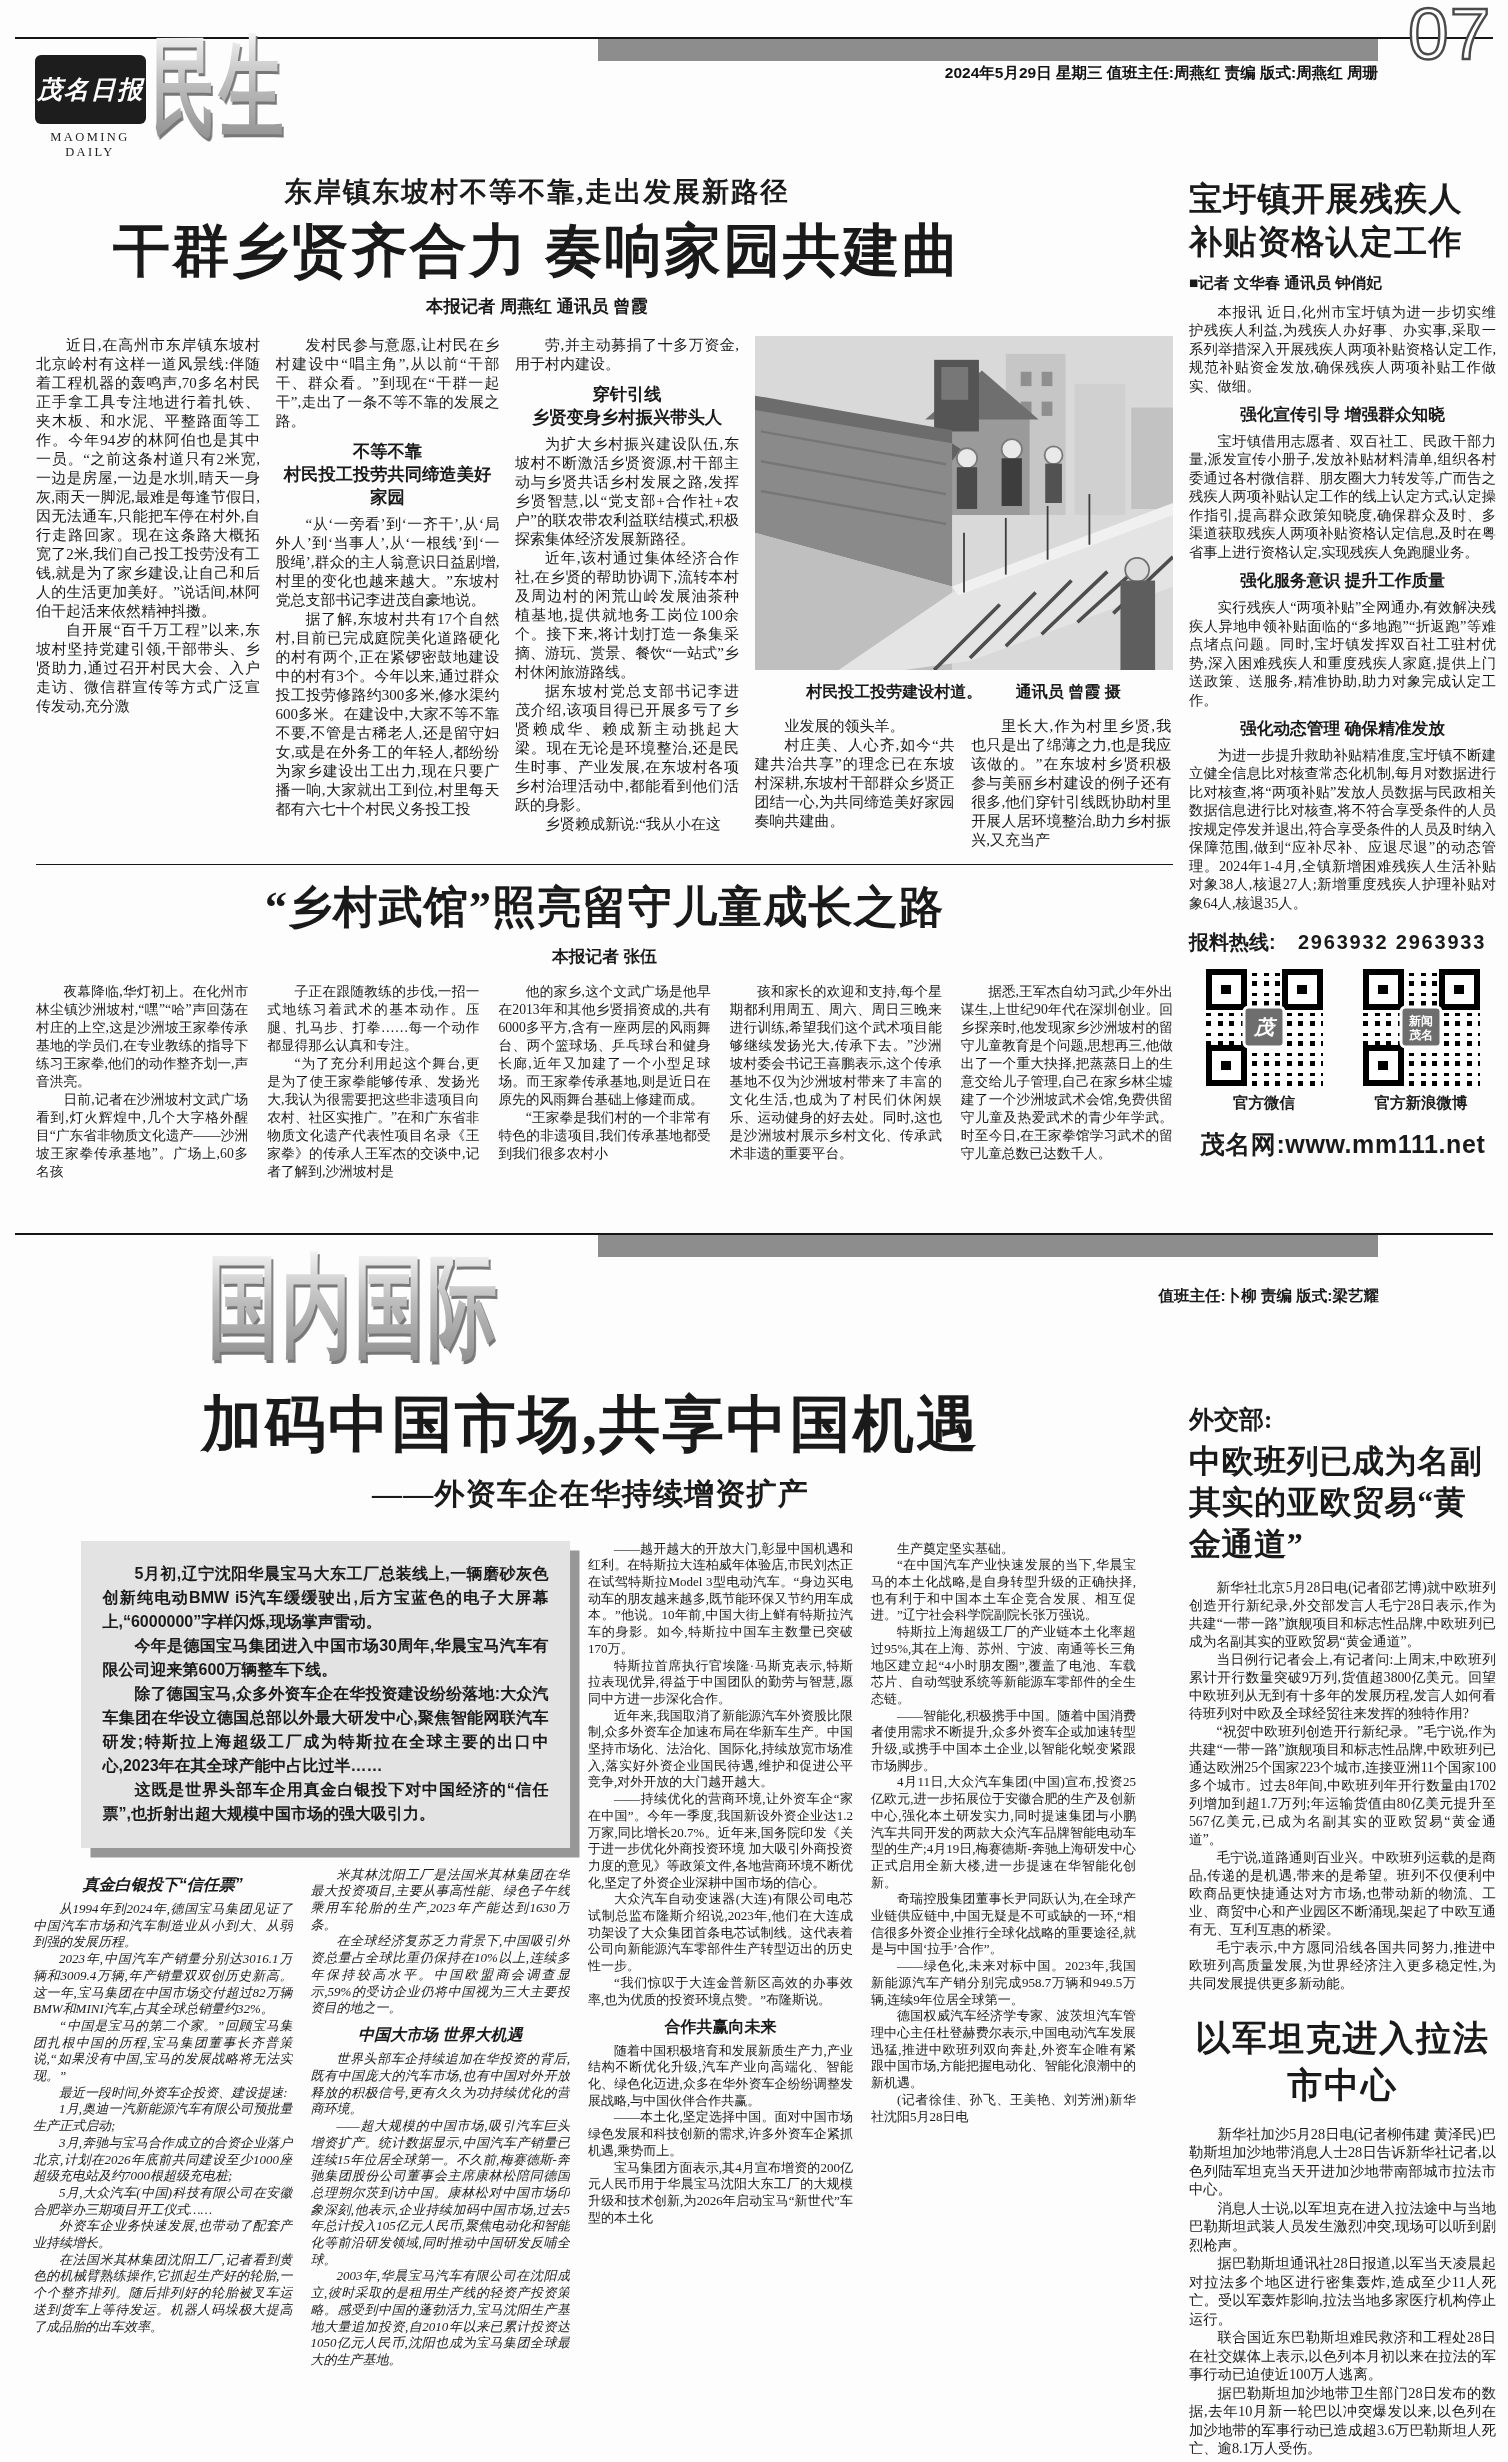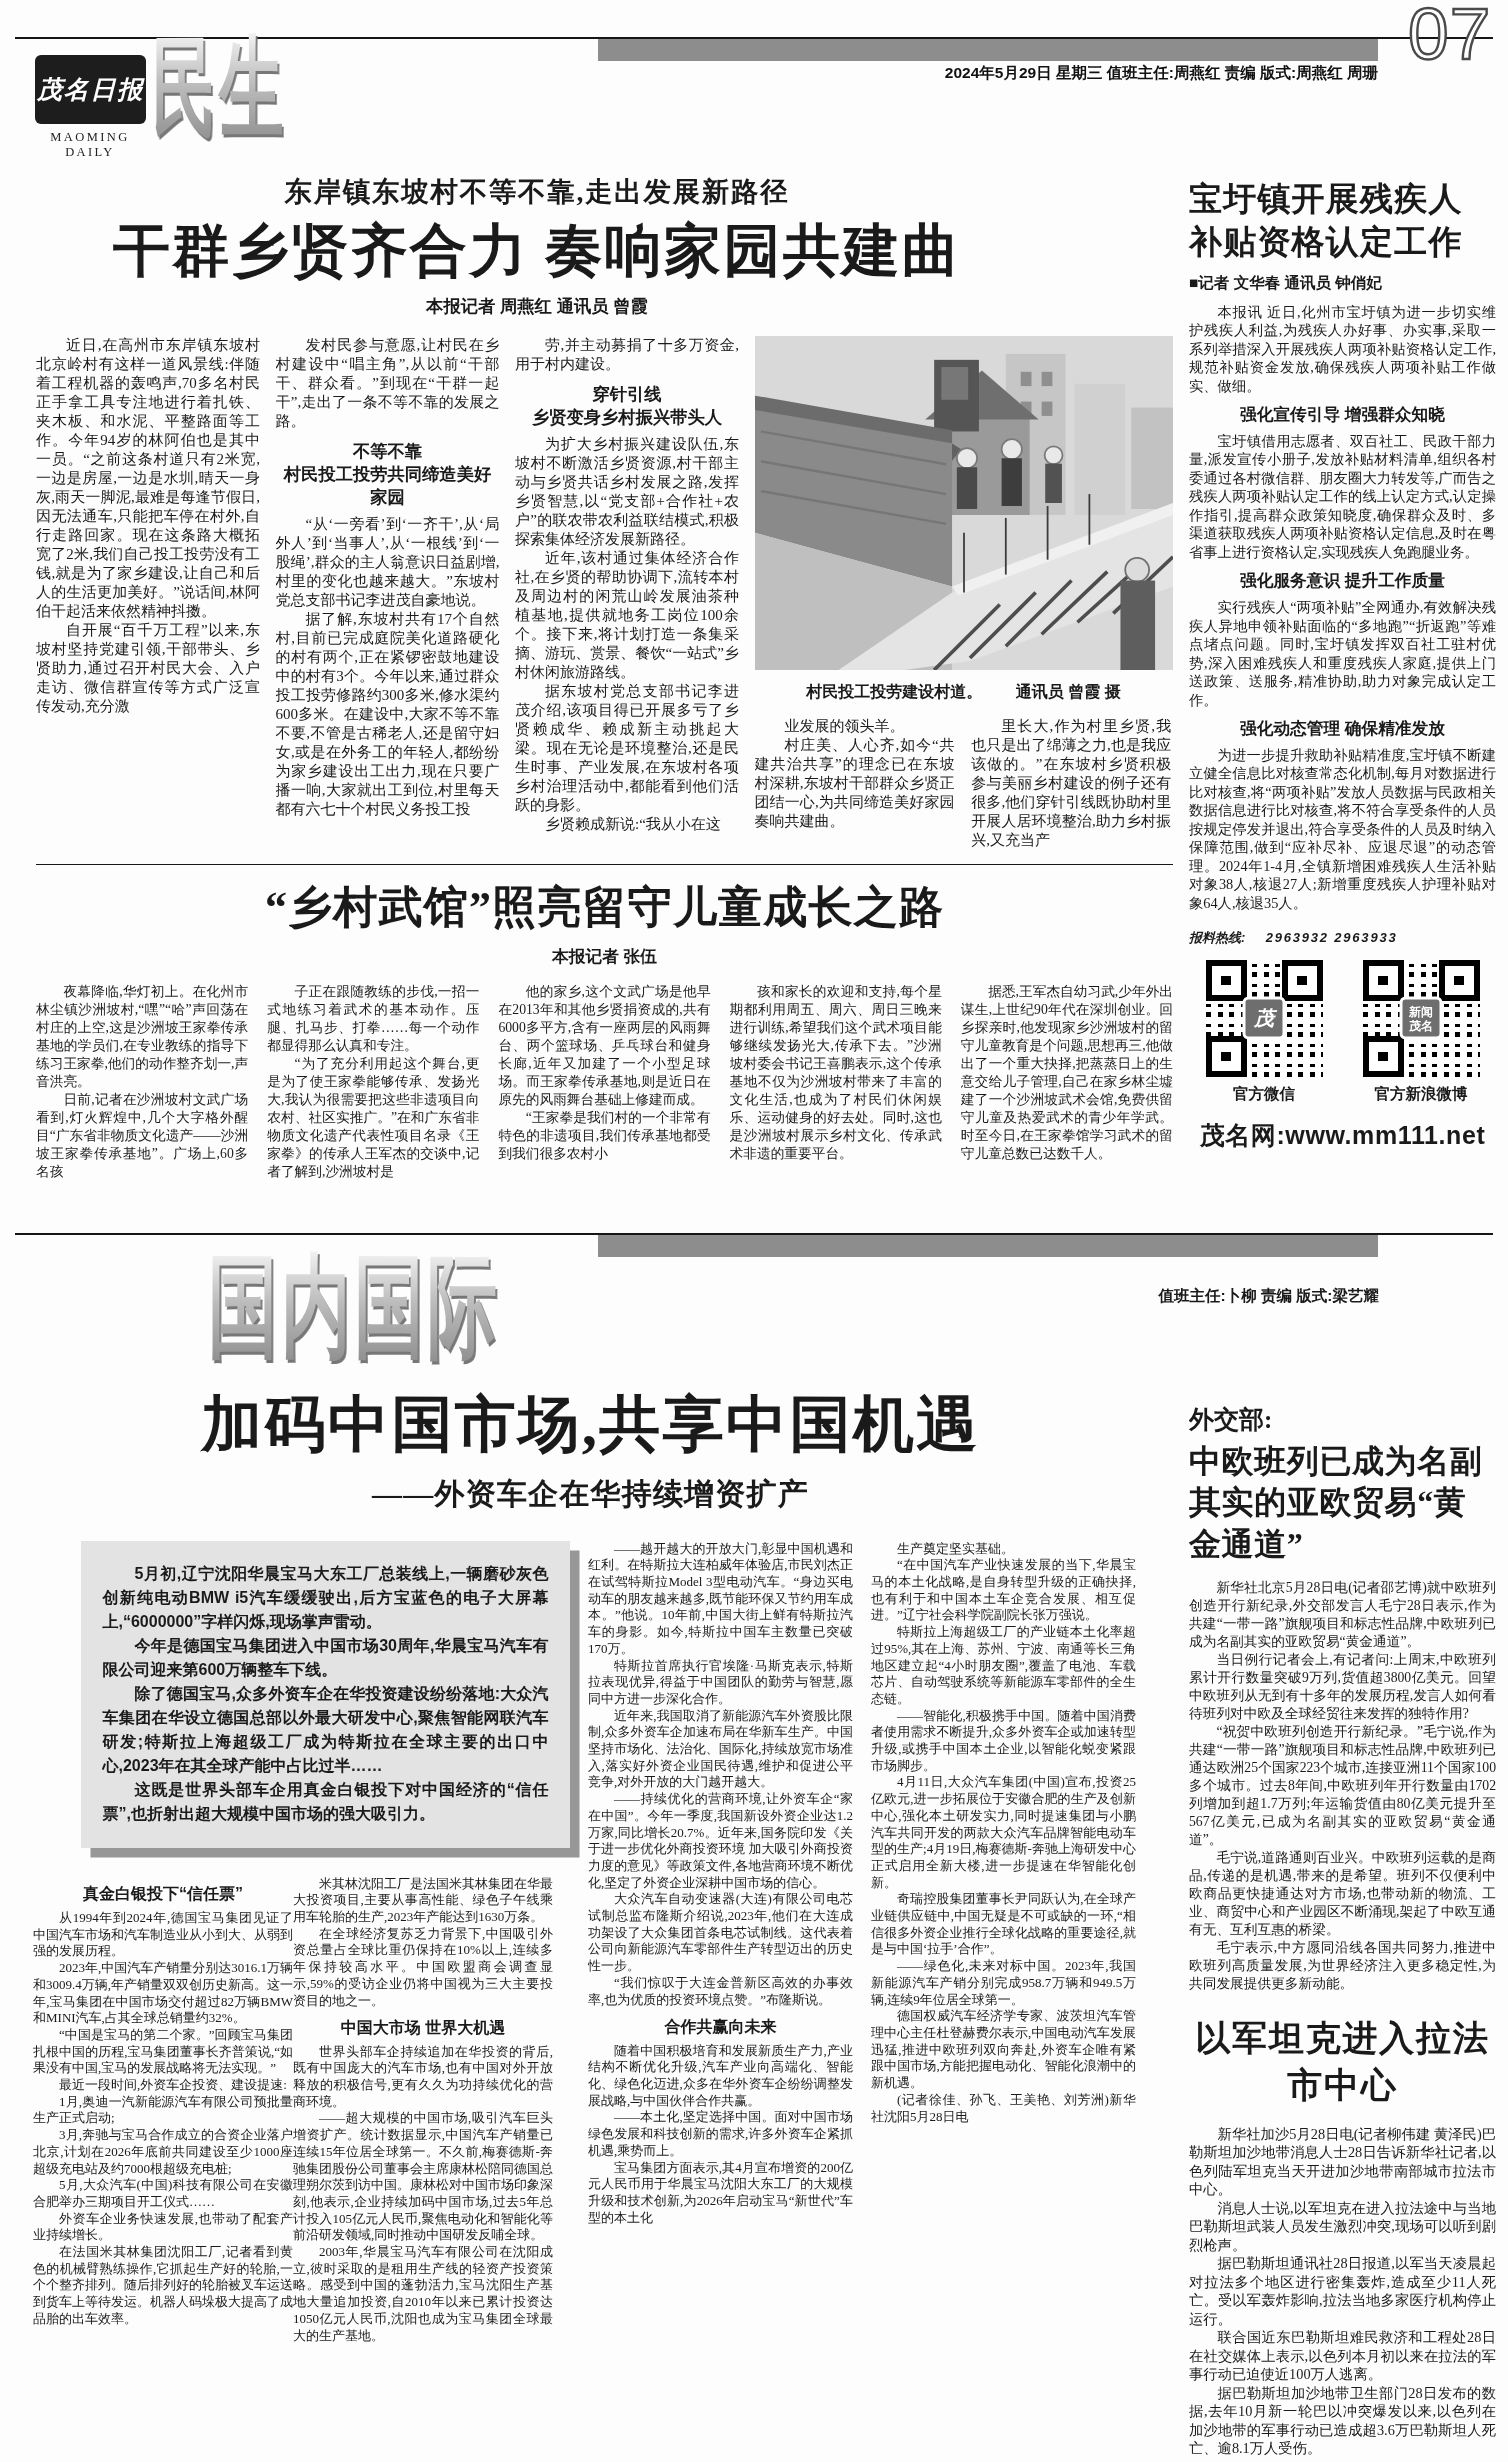--- a/index.html
+++ b/index.html
@@ -41,21 +41,21 @@
                  font-weight:700;font-size:16px;}
   .photo-caption .credit{margin-left:29px;text-align:right;}
   .photo-sub{display:flex;gap:16.7px;margin-top:14.3px;}
   .photo-sub .sc{width:200px;height:160px;overflow:hidden;font-size:15px;line-height:19px;}
   
   #baoxu{width:307px;}
   #baoxu .headline{font-size:33px;line-height:1.3;letter-spacing:1.2px;text-align:left;}
   #baoxu .byline{text-align:left;font-size:15.5px;margin:9.5px 0 8.4px 0;}
   .bx-body{font-size:14.3px;line-height:18.5px;}
   .bx-body .sub{font-size:16.7px;line-height:20px;margin:9.5px 0 7.2px 0;}
-  .hotline{margin-top:16.7px;font-family:"Liberation Sans","DejaVu Sans",sans-serif;font-weight:700;font-size:13px;font-style:italic;}
+  .hotline{margin-top:16.7px;font-family:"Liberation Sans","DejaVu Sans",sans-serif;font-weight:700;font-size:20px;}
   .hotline .nums{margin-left:16.7px;letter-spacing:1.8px;}
   .qr-row{display:flex;gap:33px;margin-top:13px;justify-content:center;}
   .qr-block{width:124px;}
   .qr{width:117px;height:117px;position:relative;margin:0 auto;
       background-image:repeating-linear-gradient(0deg,#000 0 4.8px,#fff 4.8px 10px,#000 10px 13px,#fff 13px 20px),
                        repeating-linear-gradient(90deg,#000 0 4.8px,#fff 4.8px 12px,#000 12px 16.7px,#fff 16.7px 23px);
       background-blend-mode:lighten;}
   .fp{position:absolute;width:29px;height:29px;border:6px solid #000;background:#fff;
       display:flex;align-items:center;justify-content:center;}
   .fp::after{content:"";width:9.5px;height:9.5px;background:#000;}
@@ -79,21 +79,21 @@
   
   .duty2{font-family:"Liberation Sans","DejaVu Sans",sans-serif;font-weight:700;font-size:15.5px;text-align:right;}
   #jiama .headline{font-size:61px;letter-spacing:2.4px;line-height:1.1;}
   .jm-subtitle{text-align:center;font-size:30px;font-weight:600;margin-top:15.5px;letter-spacing:1.2px;}
   .jm-body{display:flex;gap:18px;margin-top:26px;height:901px;overflow:hidden;}
   .jm-left{width:537px;}
   .intro-box{background:#e3e3e3;box-shadow:9.5px 9.5px 0 #979797;padding:21.5px 21.5px;
              font-family:"Liberation Sans","DejaVu Sans",sans-serif;font-weight:700;
              font-size:16px;line-height:24px;margin-left:48px;}
   .intro-box .para{text-indent:2em;}
-  .jm-two{display:flex;margin-top:28px;}
+  .jm-two{display:flex;gap:18px;margin-top:19px;font-style:italic;}
   .jm-col{width:260px;height:561px;overflow:hidden;font-size:13px;line-height:16.7px;}
   .jm-colR{width:265px;height:901px;overflow:hidden;font-size:13px;line-height:16.7px;}
   .jm-col .sub,.jm-colR .sub{font-size:16px;line-height:20px;margin:8.4px 0 6px 0;}
   
   #waijiaobu{width:307px;height:603px;overflow:hidden;}
   .wj-label{font-size:25px;font-weight:600;}
   .wj-headline{font-size:32px;font-weight:700;line-height:1.3;margin-top:4.8px;letter-spacing:0.6px;}
   .wj-body{margin-top:13px;font-size:13.7px;line-height:18px;}
   #rafah{width:307px;height:442px;overflow:hidden;}
   .rf-headline{font-size:35px;font-weight:700;letter-spacing:1.8px;text-align:center;}

